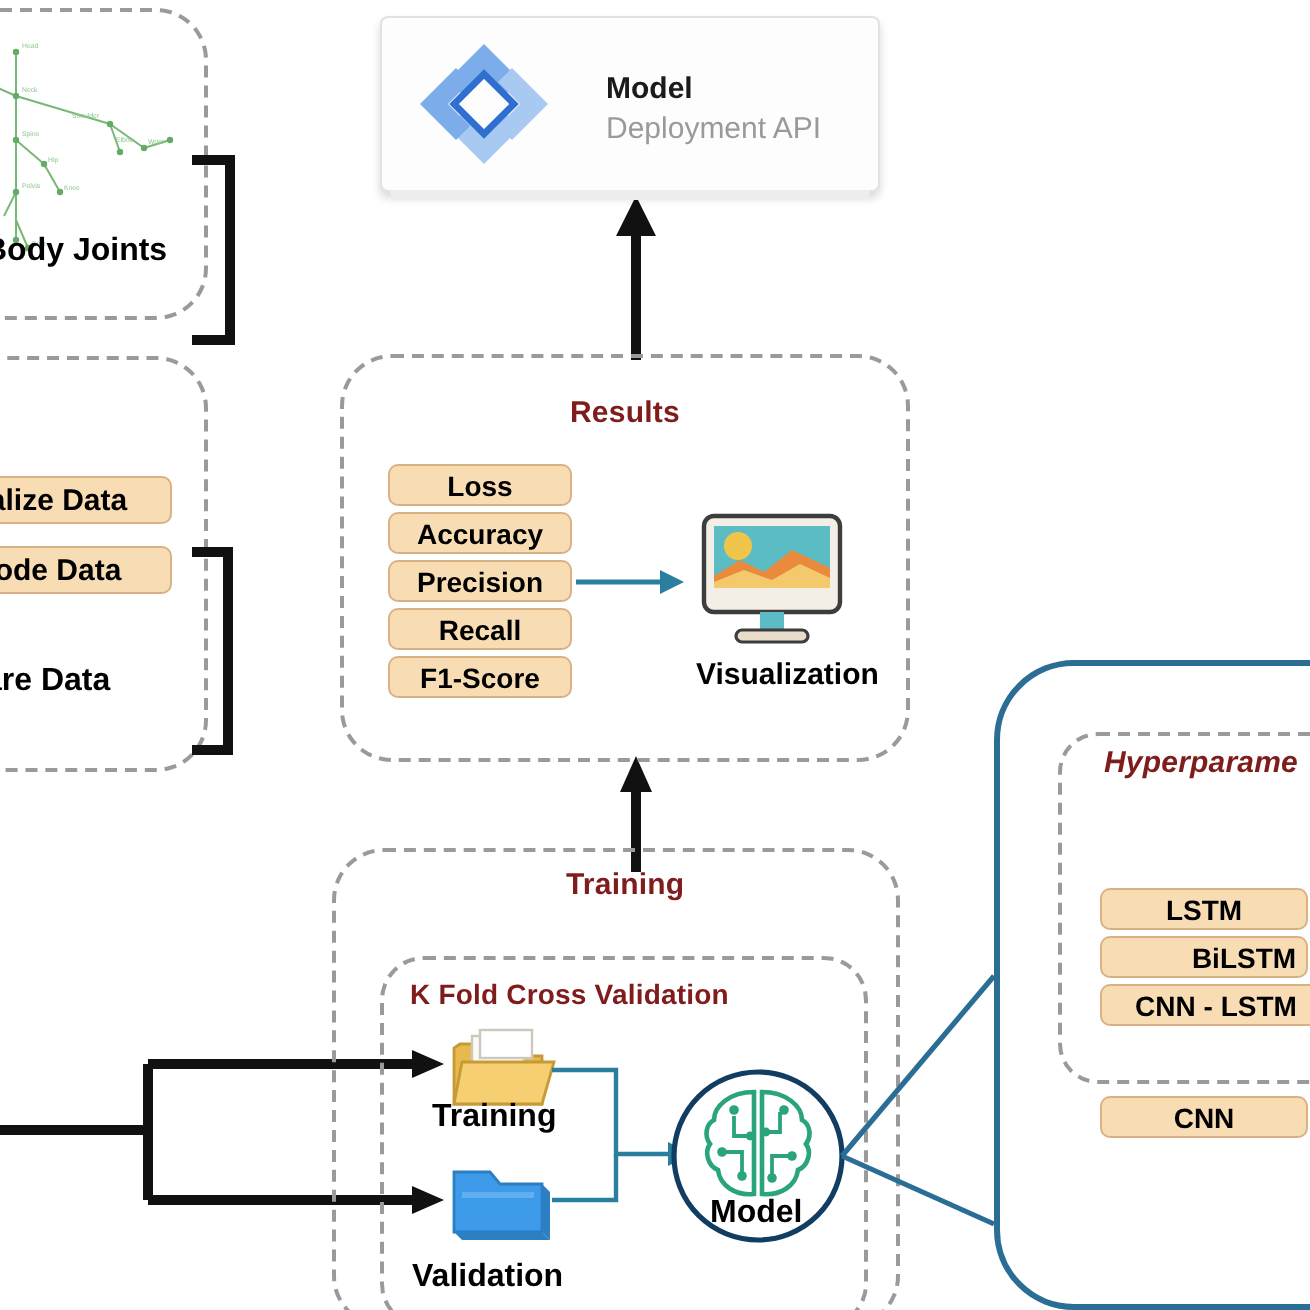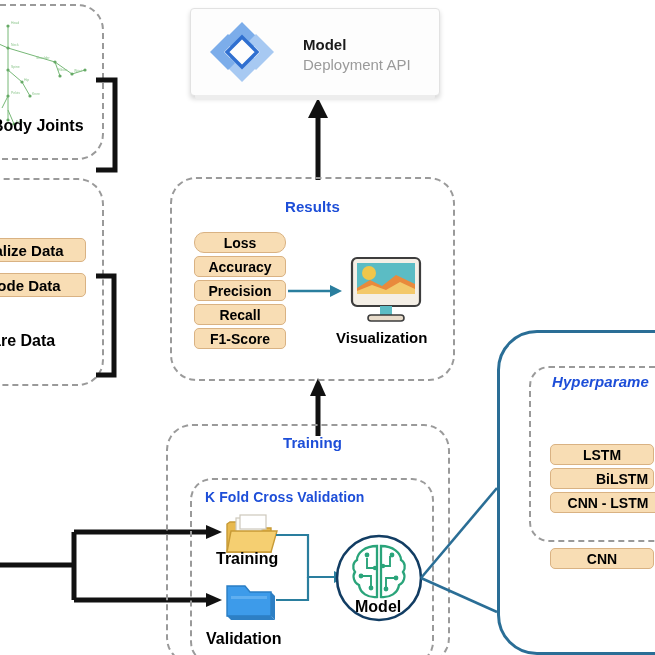--- a/index.html
+++ b/index.html
@@ -29,21 +29,21 @@
   .solid-blue-box {
     position: absolute;
     border: 3px solid #2a6e96;
     border-radius: 40px;
     background: #ffffff;
     box-sizing: border-box;
   }
   .group-title {
     position: absolute;
     font-weight: bold;
-    color: #1d4ed8;
+    color: #7f1d1d;
     white-space: nowrap;
     letter-spacing: .1px;
   }
 
   
   .chip {
     position: absolute;
     background: #f8ddb4;
     border: 1px solid #d9b283;
     border-radius: 5px;
@@ -187,21 +187,21 @@
     </g>
   </svg>
 
   <div class="deploy-title" style="left:303px; top:36px;">Model</div>
   <div class="deploy-sub" style="left:303px; top:56px;">Deployment API</div>
 
   <div class="dashed-box" style="left:170px; top:177px; width:285px; height:204px;"></div>
 
   <div class="group-title" style="left:285px; top:198px; font-size:15px;">Results</div>
 
-  <div class="chip" style="left:194px; top:232px; width:92px; height:21px; font-size:14px;border-radius:10px;">Loss</div>
+  <div class="chip" style="left:194px; top:232px; width:92px; height:21px; font-size:14px;">Loss</div>
   <div class="chip" style="left:194px; top:256px; width:92px; height:21px; font-size:14px;">Accuracy</div>
   <div class="chip" style="left:194px; top:304px; width:92px; height:21px; font-size:14px;">Recall</div>
   <div class="chip" style="left:194px; top:280px; width:92px; height:21px; font-size:14px;">Precision</div>
   <div class="chip" style="left:194px; top:328px; width:92px; height:21px; font-size:14px;">F1-Score</div>
 
   <svg class="layer">
     <path d="M 288,291 L 330,291" fill="none" stroke="#2a7e9e" stroke-width="2.4"></path>
     <polygon points="330,285 342,291 330,297" fill="#2a7e9e"></polygon>
   </svg>
 
@@ -211,21 +211,21 @@
       <rect x="5" y="5" width="58" height="31" fill="#5bbcc4"></rect>
       <circle cx="17" cy="15" r="7" fill="#f0c64a"></circle>
       <path d="M 5,30 L 18,22 L 30,28 L 44,17 L 63,26 L 63,36 L 5,36 Z" fill="#e98a3c"></path>
       <path d="M 5,33 L 20,27 L 34,32 L 48,24 L 63,31 L 63,36 L 5,36 Z" fill="#f3c96b"></path>
       <rect x="5" y="36" width="58" height="4" fill="#f4efe6"></rect>
       <rect x="28" y="48" width="12" height="9" fill="#5bbcc4"></rect>
       <rect x="16" y="57" width="36" height="6" rx="3" fill="#e8dccb" stroke="#3d3d3d" stroke-width="1.6"></rect>
     </g>
   </svg>
 
-  <div class="caption" style="left:336px; top:329px; font-size:15px;">Visualization</div>
+  <div class="caption" style="left:348px; top:329px; font-size:15px;">Visualization</div>
 
   <div class="dashed-box" style="left:166px; top:424px; width:284px; height:240px;"></div>
 
   <div class="group-title" style="left:283px; top:434px; font-size:15px;">Training</div>
 
   <div class="dashed-box" style="left:190px; top:478px; width:244px; height:186px; border-radius:22px;"></div>
 
   <div class="group-title" style="left:205px; top:489px; font-size:14px;">K Fold Cross Validation</div>
 
   <svg class="layer">

